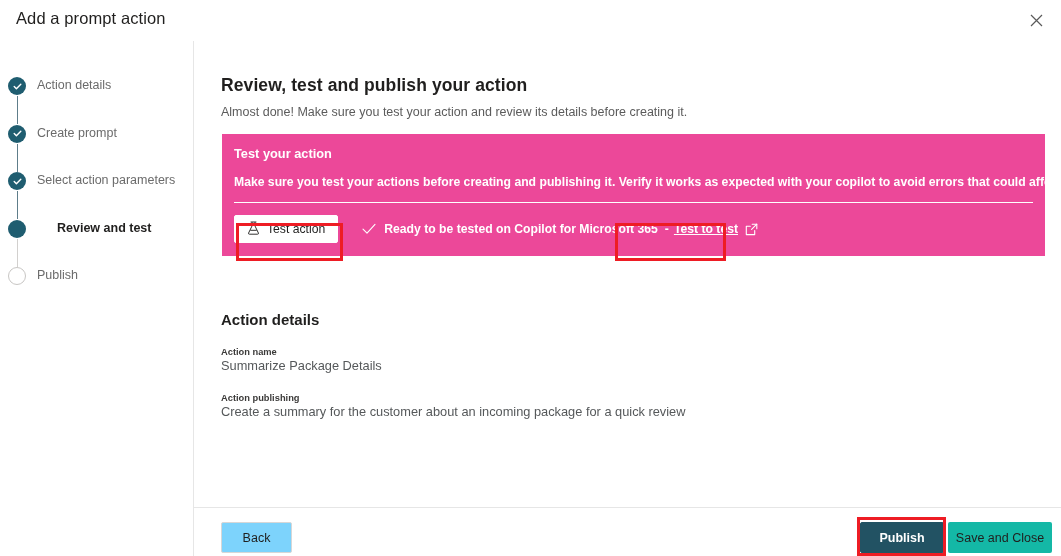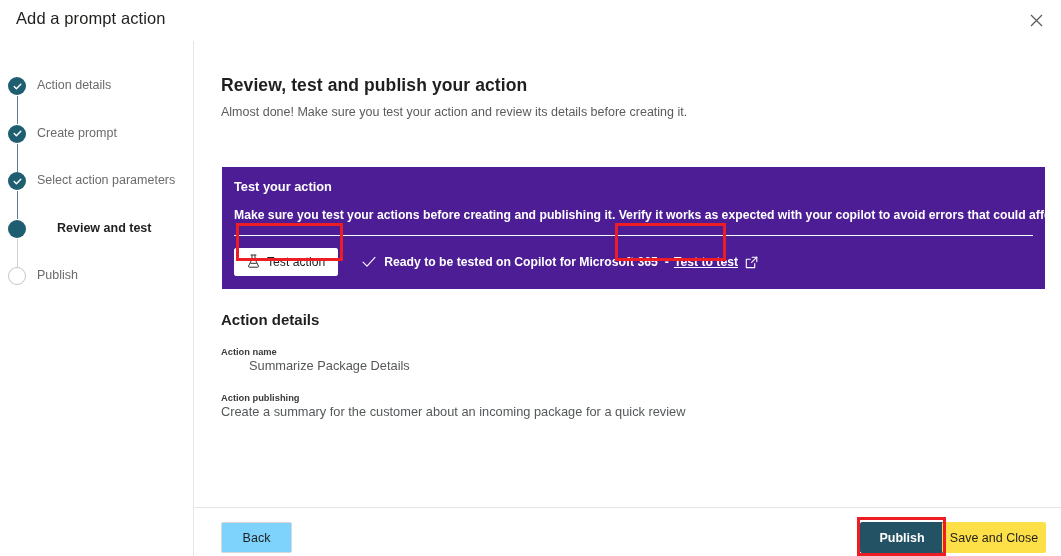--- a/index.html
+++ b/index.html
@@ -148,24 +148,24 @@
     left: 27px;
     top: 64px;
     font-size: 12.5px;
     color: #5b5b5b;
   }
 
   
   .test-panel {
     position: absolute;
     left: 28px;
-    top: 126px;
+    top: 93px;
     width: 823px;
     height: 122px;
-    background: #4c1d95;
+    background: #ec4899;
     box-sizing: border-box;
   }
   .panel-title {
     position: absolute;
     left: 12px;
     top: 12px;
     font-size: 12.8px;
     font-weight: 700;
     color: #ffffff;
   }
@@ -265,21 +265,21 @@
     color: #3b3a39;
   }
   .field-value {
     position: absolute;
     left: 27px;
     font-size: 12.8px;
     font-weight: 400;
     color: #55585a;
   }
   .lbl-name  { top: 306px; }
-  .val-name  { top: 317px; margin-left: 28px; }
+  .val-name  { top: 317px; }
   .lbl-desc  { top: 352px; }
   .val-desc  { top: 363px; }
 
   
   .footer {
     position: absolute;
     left: 194px;
     top: 507px;
     width: 867px;
     height: 49px;
@@ -310,24 +310,24 @@
   .btn-publish {
     right: 117px;
     top: 14px;
     width: 84px;
     background: #225263;
     border: 1px solid #225263;
     color: #ffffff;
     font-weight: 600;
   }
   .btn-save-close {
-    right: 15px;
+    right: 9px;
     top: 14px;
     width: 104px;
-    background: #fde047;
+    background: #14b8a6;
     border: 1px solid transparent;
     color: #201f1e;
   }
 
   
   .annot {
     position: absolute;
     border: 3px solid #ee1c24;
     box-sizing: border-box;
     pointer-events: none;

